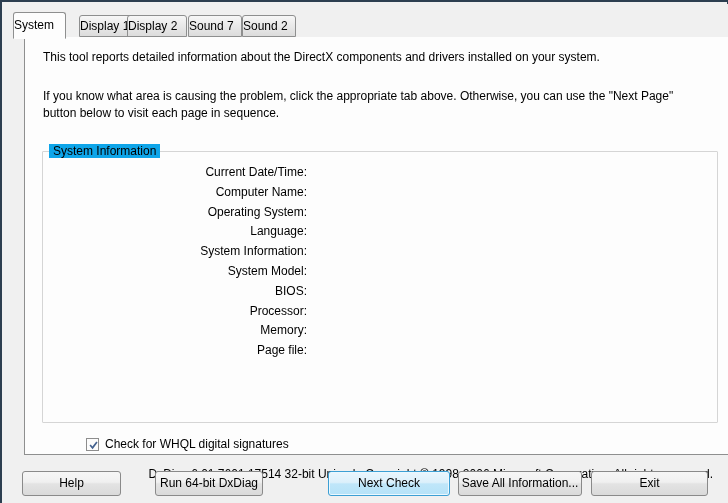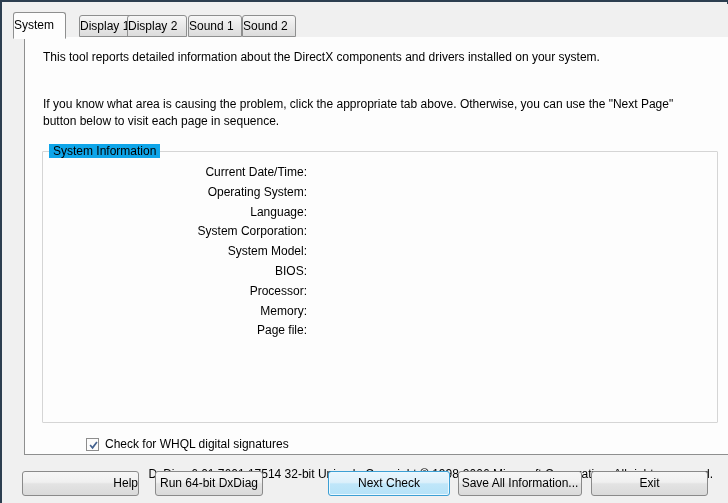--- a/index.html
+++ b/index.html
@@ -88,21 +88,20 @@
     width: 670px;
     font-size: 12px;
     line-height: 15px;
   }
   #intro2 {
     position: absolute;
     left: 18px; top: 51px;
     width: 665px;
     font-size: 12px;
     line-height: 17px;
-    margin-top: 8px;
   }
 
   
   #groupbox {
     position: absolute;
     left: 17px; top: 114px;
     width: 676px; height: 272px;
     box-sizing: border-box;
     border: 1px solid #d5d5d5;
     border-radius: 1px;
@@ -207,50 +206,54 @@
 </head>
 <body>
 
 <div id="window">
   <div id="client">
 
     <div id="tabstrip">
         <div class="tab active" style="left: 0px; width: 53px;"><span>System</span></div>
         <div class="tab" style="left: 66px; width: 60px;"><span>Display 1</span></div>
         <div class="tab" style="left: 114px; width: 60px;"><span>Display 2</span></div>
-        <div class="tab" style="left: 175px; width: 54px;"><span>Sound 1</span></div>
+        <div class="tab" style="left: 175px; width: 54px;"><span>Sound 7</span></div>
         <div class="tab" style="left: 229px; width: 54px;"><span>Sound 2</span></div>
         <div class="tab" style="left: 298px; width: 19px; margin-top: 40px;"><span>Input</span></div>
       </div>
     <div id="tabline"></div>
 
     <div id="tabpage">
 
       <div id="intro1">This tool reports detailed information about the DirectX components and drivers installed on your system.</div>
 
       <div id="intro2">If you know what area is causing the problem, click the appropriate tab above.  Otherwise, you can use the "Next Page" button below to visit each page in sequence.</div>
 
       <div id="groupbox"></div>
       <div id="groupbox-title">System Information</div>
 
       <div id="info-rows">
           <div class="info-row">
             <div class="info-label">Current Date/Time:</div>
             <div class="info-value"></div>
           </div>
           <div class="info-row">
+            <div class="info-label">Computer Name:</div>
+            <div class="info-value"></div>
+          </div>
+          <div class="info-row">
             <div class="info-label">Operating System:</div>
             <div class="info-value"></div>
           </div>
           <div class="info-row">
             <div class="info-label">Language:</div>
             <div class="info-value"></div>
           </div>
           <div class="info-row">
-            <div class="info-label">System Corporation:</div>
+            <div class="info-label">System Information:</div>
             <div class="info-value"></div>
           </div>
           <div class="info-row">
             <div class="info-label">System Model:</div>
             <div class="info-value"></div>
           </div>
           <div class="info-row">
             <div class="info-label">BIOS:</div>
             <div class="info-value"></div>
           </div>
@@ -275,19 +278,19 @@
           </svg>
         </div>
         <span id="whql-label">Check for WHQL digital signatures</span>
       </div>
 
       <div id="copyright">DxDiag 6.01.7601.17514 32-bit Unicode  Copyright © 1998-2006 Microsoft Corporation.  All rights reserved.</div>
     </div>
 
     <div id="buttonbar"></div>
 
-  <div class="btn" style="left: 18px; width: 117px; text-align: right;"><span>Help</span></div>
+  <div class="btn" style="left: 18px; width: 99px;"><span>Help</span></div>
       <div class="btn" style="left: 151px; width: 108px;"><span>Run 64-bit DxDiag</span></div>
       <div class="btn default" style="left: 324px; width: 122px;"><span>Next Check</span></div>
       <div class="btn" style="left: 454px; width: 124px;"><span>Save All Information...</span></div>
       <div class="btn" style="left: 587px; width: 117px;"><span>Exit</span></div>
     </div>
 </div>
 
 </body></html>

